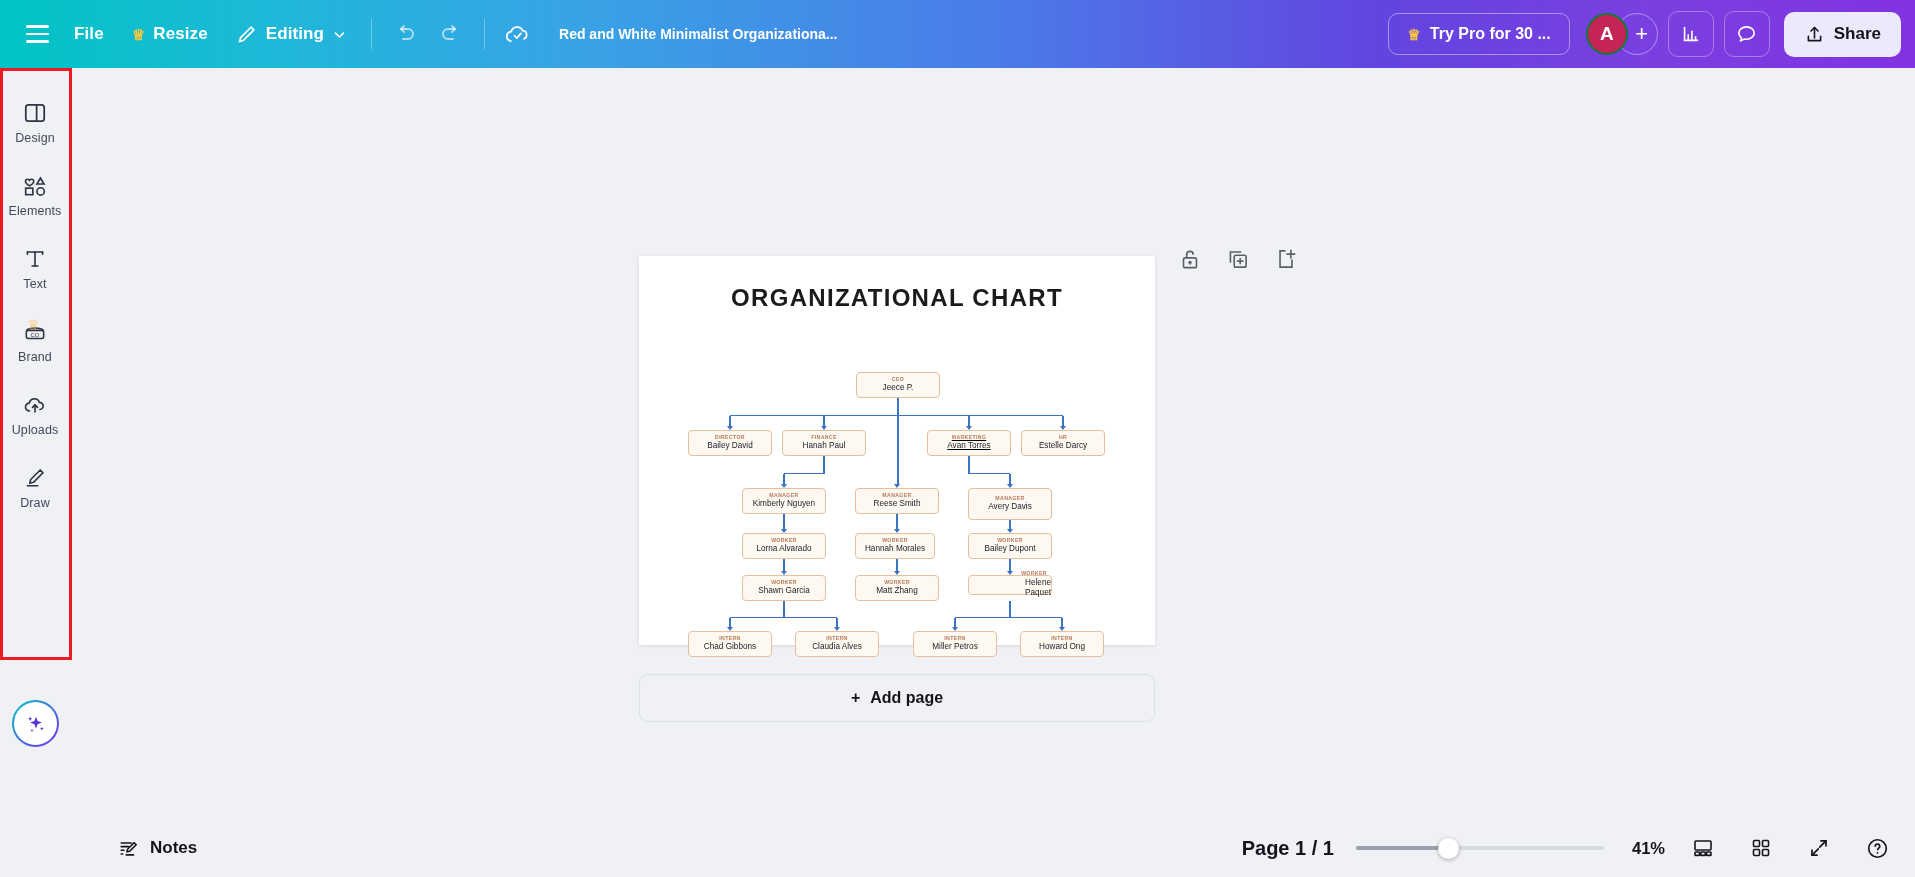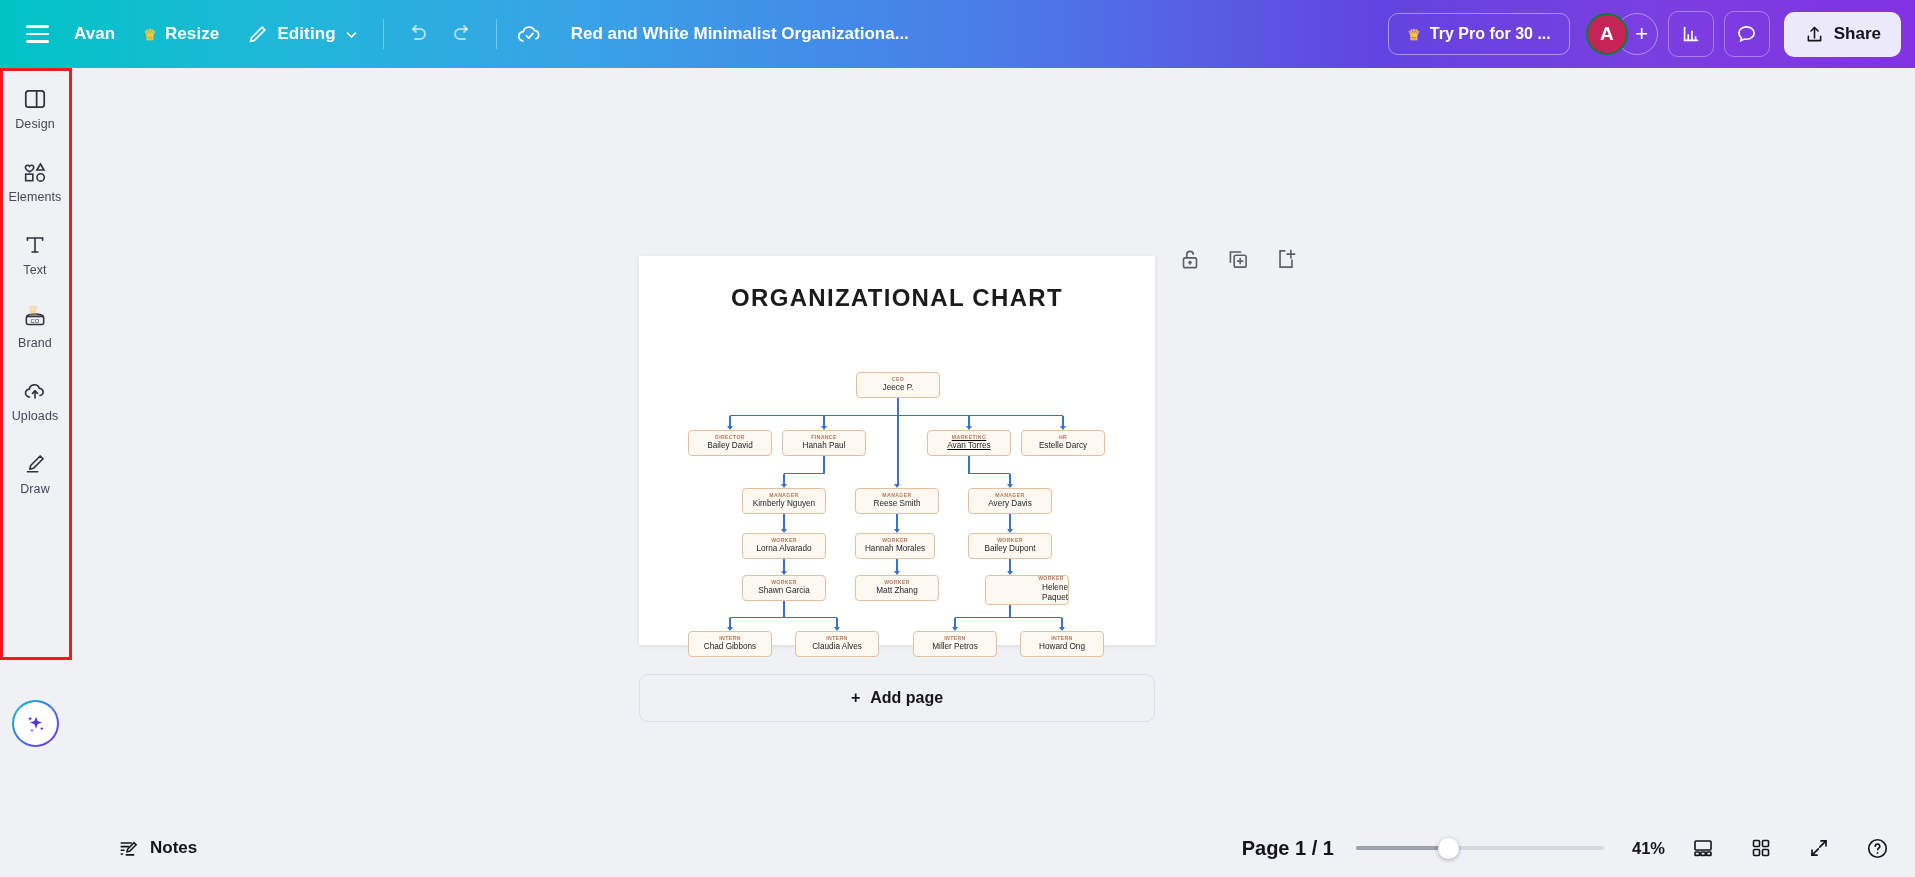--- a/index.html
+++ b/index.html
@@ -24,21 +24,21 @@
   .hamburger { display: flex; flex-direction: column; gap: 5px; }
   .hamburger span { display: block; width: 23px; height: 2.4px; background: #fff; border-radius: 2px; }
   .tb-text {
     color: #fff; font-size: 17px; font-weight: 700; letter-spacing: .1px;
     padding: 10px 14px; border-radius: 8px; cursor: pointer; white-space: nowrap;
     display: flex; align-items: center; gap: 8px;
   }
   .crown { font-size: 15px; color: #ffc83d; line-height: 1; }
   .tb-sep { width: 1px; height: 30px; background: rgba(255,255,255,0.33); margin: 0 10px; }
   .tb-title {
-    color: #fff; font-size: 17px; font-weight: 700; margin-left: 8px;
+    color: #fff; font-size: 14px; font-weight: 700; margin-left: 8px;
     max-width: 370px; overflow: hidden; white-space: nowrap; cursor: text;
     padding: 7px 10px; border-radius: 6px;
   }
   .spacer { flex: 1; }
   .trypro {
     display: flex; align-items: center; gap: 9px;
     border: 1.4px solid rgba(255,255,255,0.42); border-radius: 10px;
     padding: 11px 18px; color: #fff; font-size: 16px; font-weight: 700;
     cursor: pointer; white-space: nowrap; max-width: 200px; overflow: hidden;
   }
@@ -64,21 +64,21 @@
   .share-btn {
     display: flex; align-items: center; gap: 9px; margin-left: 14px;
     background: #ece9fb; color: #15141c; font-size: 17px; font-weight: 700;
     border-radius: 10px; padding: 12px 20px; cursor: pointer;
   }
 
   
   .sidebar {
     position: absolute; left: 0; top: 68px; width: 70px; height: 809px;
     background: #eff1f5; display: flex; flex-direction: column;
-    align-items: center; padding-top: 8px;
+    align-items: center; padding-top: 22px;
   }
   .side-item {
     width: 66px; padding: 10px 0 8px; display: flex; flex-direction: column;
     align-items: center; gap: 5px; cursor: pointer; border-radius: 8px;
     margin-bottom: 10px; position: relative;
   }
   .side-label { font-size: 12.5px; color: #44485a; font-weight: 400; letter-spacing: .1px; }
   .side-icon { width: 26px; height: 26px; position: relative; }
   .side-crown {
     position: absolute; right: 9px; top: -2px; font-size: 13px; color: #ffb22e;
@@ -182,21 +182,21 @@
 
   <div class="tb-icon-btn">
     <div class="hamburger">
       <span></span>
         <span></span>
         <span></span>
     </div>
   </div>
 
   <div class="tb-text">
-    <span>Avan</span>
+    <span>File</span>
   </div>
 
   <div class="tb-text">
     <span class="crown">♕</span>
     <span>Resize</span>
   </div>
 
   <div class="tb-text">
     <svg width="22" height="22" viewBox="0 0 24 24" fill="none" stroke="#fff" stroke-width="1.8">
       <path d="M16.5 4.5l3 3L8 19l-4 1 1-4z"></path>
@@ -459,21 +459,21 @@
           <div class="nm">Estelle Darcy</div>
         </div>
         <div class="node" style="left: 103px; top: 176px; width: 84px; height: 26px;">
           <div class="role">MANAGER</div>
           <div class="nm">Kimberly Nguyen</div>
         </div>
         <div class="node" style="left: 216px; top: 176px; width: 84px; height: 26px;">
           <div class="role">MANAGER</div>
           <div class="nm">Reese Smith</div>
         </div>
-        <div class="node" style="left: 329px; top: 176px; width: 84px; height: 26px;">
+        <div class="node" style="left: 329px; top: 176px; width: 84px; height: 32px;">
           <div class="role">MANAGER</div>
           <div class="nm">Avery Davis</div>
         </div>
         <div class="node" style="left: 103px; top: 221px; width: 84px; height: 26px;">
           <div class="role">WORKER</div>
           <div class="nm">Lorna Alvarado</div>
         </div>
         <div class="node" style="left: 216px; top: 221px; width: 80px; height: 26px;">
           <div class="role">WORKER</div>
           <div class="nm">Hannah Morales</div>
@@ -483,21 +483,21 @@
           <div class="nm">Bailey Dupont</div>
         </div>
         <div class="node" style="left: 103px; top: 263px; width: 84px; height: 26px;">
           <div class="role">WORKER</div>
           <div class="nm">Shawn Garcia</div>
         </div>
         <div class="node" style="left: 216px; top: 263px; width: 84px; height: 26px;">
           <div class="role">WORKER</div>
           <div class="nm">Matt Zhang</div>
         </div>
-        <div class="node" style="left: 346px; top: 263px; width: 84px; height: 30px; padding-left: 48px;">
+        <div class="node" style="left: 329px; top: 263px; width: 84px; height: 20px; padding-left: 48px;">
           <div class="role">WORKER</div>
           <div class="nm">Helene Paquet</div>
         </div>
         <div class="node" style="left: 49px; top: 319px; width: 84px; height: 26px;">
           <div class="role">INTERN</div>
           <div class="nm">Chad Gibbons</div>
         </div>
         <div class="node" style="left: 156px; top: 319px; width: 84px; height: 26px;">
           <div class="role">INTERN</div>
           <div class="nm">Claudia Alves</div>

